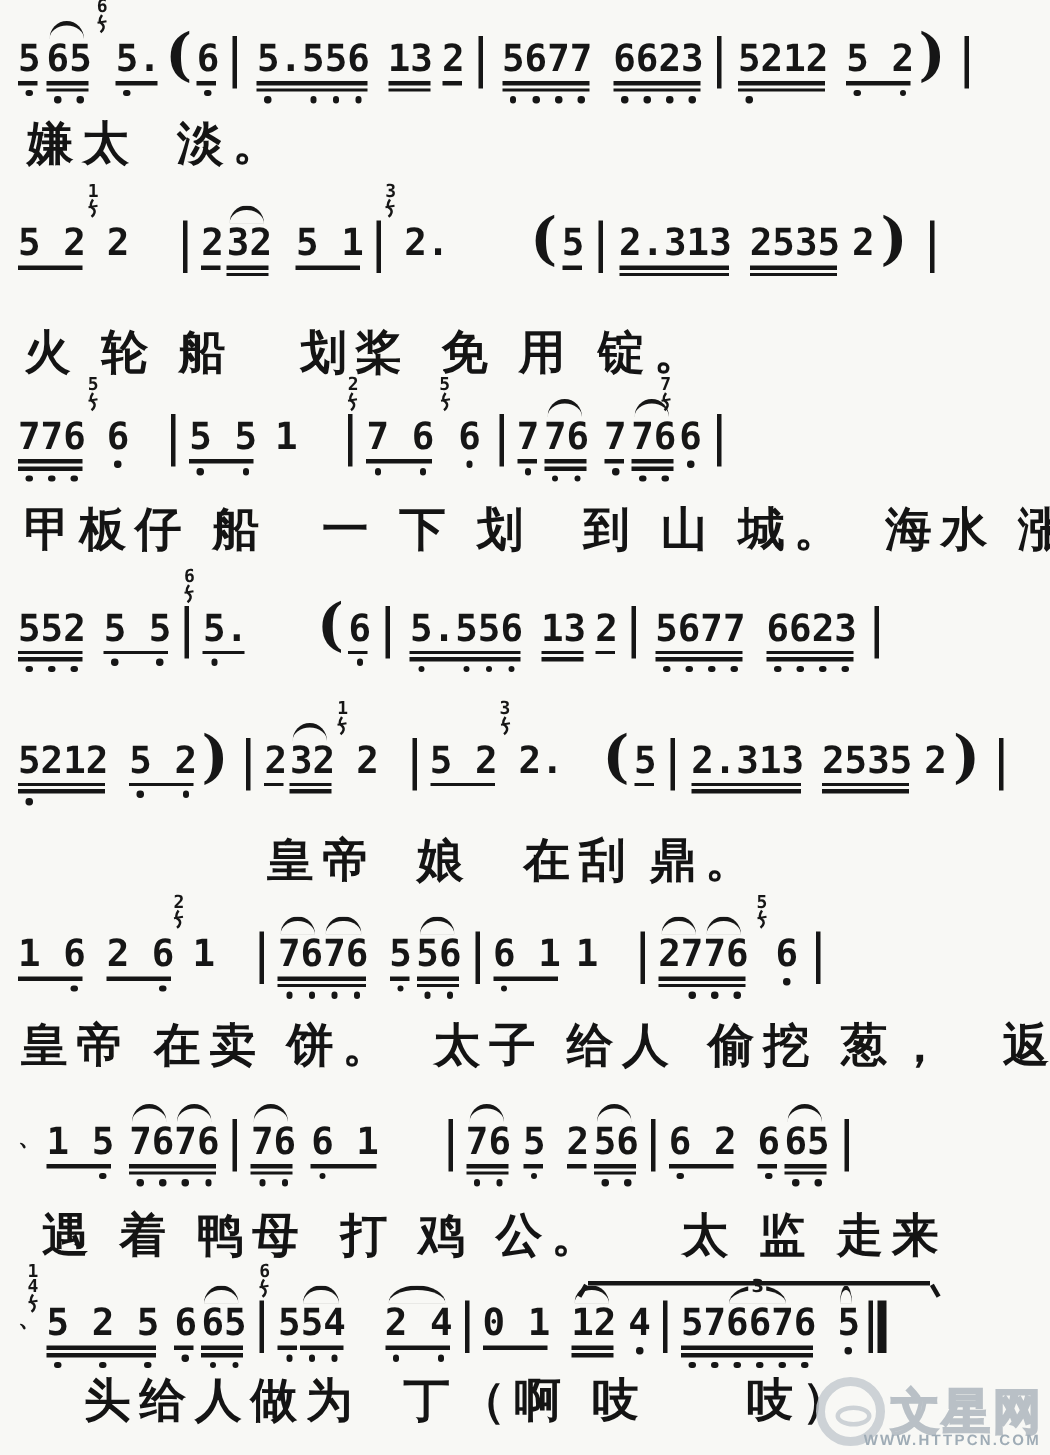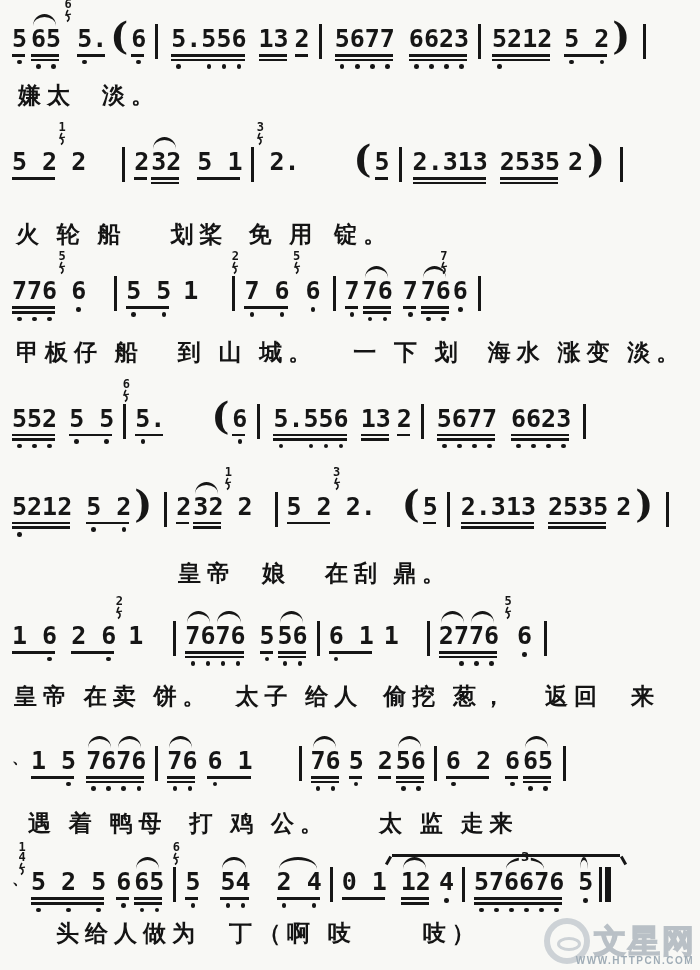--- a/index.html
+++ b/index.html
@@ -30,22 +30,22 @@
         margin:7px 3px 0;color:#161616;}
   .breath{font-weight:bold;font-size:16px;margin:16px 3px 0 0;color:#161616;}
   .finalbar{display:flex;margin:14px 0 0 6px;}
   .fb1{width:3px;height:35px;background:#161616;margin-right:3px;}
   .fb2{width:6px;height:35px;background:#161616;}
   .longtie{position:absolute;top:1px;height:8px;border-top:3px solid #161616;}
   .longtie::before{content:"";position:absolute;left:-5px;top:-1px;width:3px;height:9px;
         background:#161616;transform:rotate(30deg);}
   .longtie::after{content:"";position:absolute;right:-5px;top:-1px;width:3px;height:9px;
         background:#161616;transform:rotate(-30deg);}
-  .lyrics-row{display:flex;white-space:pre;font-weight:bold;font-size:23px;line-height:31px;
-        letter-spacing:6px;color:#141414;font-family:Liberation Serif, serif;}
+  .lyrics-row{display:flex;white-space:pre;font-weight:bold;font-size:31px;line-height:31px;
+        letter-spacing:6px;color:#141414;font-family:Liberation Sans, sans-serif;}
   .lyric-group{display:inline-block;}
   
   .watermark{position:absolute;right:4px;bottom:6px;display:flex;align-items:center;
         pointer-events:none;}
   .wm-logo{width:46px;height:46px;border:6px solid #c6ccd1;border-radius:50%;
         box-sizing:border-box;position:relative;margin-right:4px;opacity:.85;}
   .wm-logo::after{content:"";position:absolute;left:7px;top:13px;width:18px;height:8px;
         border:3px solid #c6ccd1;border-radius:50%;}
   .wm-text{font-size:32px;font-weight:bold;letter-spacing:2px;color:#d7dbdf;
         -webkit-text-stroke:1.5px #b9c0c6;font-family:"Liberation Sans",sans-serif;line-height:1;}
@@ -388,21 +388,21 @@
             <span class="grace">
               <span>7</span>
               <svg width="8" height="14" viewBox="0 0 8 14">
                 <path d="M4 1 C2 4 2 6 4 7 C6 8.5 5 11 3 12.5" fill="none" stroke="#161616" stroke-width="1.6"></path>
                 <path d="M1 6.2 L7 5.2" stroke="#161616" stroke-width="1.3"></path>
               </svg>
             </span>
           </div>
           <div class="barline" style="margin-left: 10px;"></div>
         </div>
-        <div class="lyrics-row" style="margin-top: 12px; padding-left: 4px;"><span class="lyric-group">甲板仔 船</span><span class="lyric-group" style="margin-left: 34px;">到 山 城。</span><span class="lyric-group" style="margin-left: 36px;">一 下 划</span><span class="lyric-group" style="margin-left: 24px;">海水 涨变 淡。</span></div>
+        <div class="lyrics-row" style="margin-top: 12px; padding-left: 4px;"><span class="lyric-group">甲板仔 船</span><span class="lyric-group" style="margin-left: 36px;">一 下 划</span><span class="lyric-group" style="margin-left: 34px;">到 山 城。</span><span class="lyric-group" style="margin-left: 24px;">海水 涨变 淡。</span></div>
       </div>
       <div class="score-line" style="margin-bottom: 26px;">
         <div class="notes-row">
           <div class="cell" style="width: 45.15px;">
             <div class="toprow"></div>
             <div class="digits">552</div>
             <div class="ul" style="width: 43.15px;"></div>
             <div class="ul" style="width: 43.15px;"></div>
             <div class="dotrow">
               <span class="dot" style="left: 5.225px;"></span>
@@ -881,21 +881,21 @@
               <span class="dot" style="left: 5.225px;"></span>
             </div>
             <span class="grace">
               <span>6</span>
               <svg width="8" height="14" viewBox="0 0 8 14">
                 <path d="M4 1 C2 4 2 6 4 7 C6 8.5 5 11 3 12.5" fill="none" stroke="#161616" stroke-width="1.6"></path>
                 <path d="M1 6.2 L7 5.2" stroke="#161616" stroke-width="1.3"></path>
               </svg>
             </span>
           </div>
-          <div class="cell" style="margin-left: 20px; width: 30.1px;">
+          <div class="cell" style="width: 30.1px;">
             <div class="toprow">
               <div class="slur" style="left: 2px; width: 23.1px;"></div>
             </div>
             <div class="digits">54</div>
             <div class="ul" style="width: 28.1px;"></div>
             <div class="dotrow">
               <span class="dot" style="left: 5.225px;"></span>
               <span class="dot" style="left: 20.275px;"></span>
             </div>
           </div>

